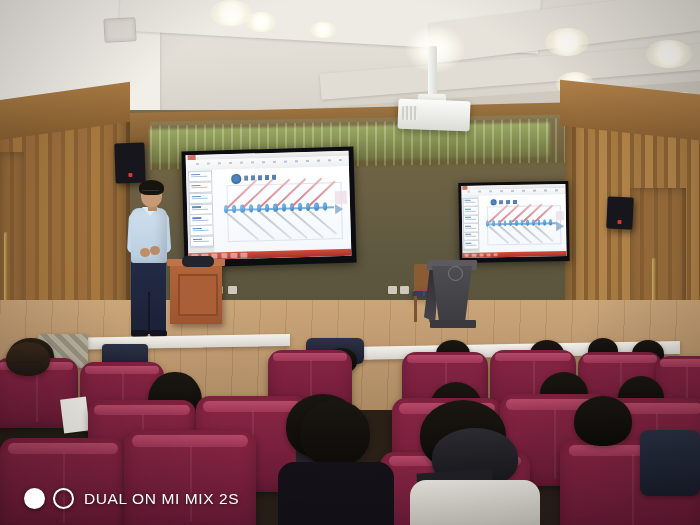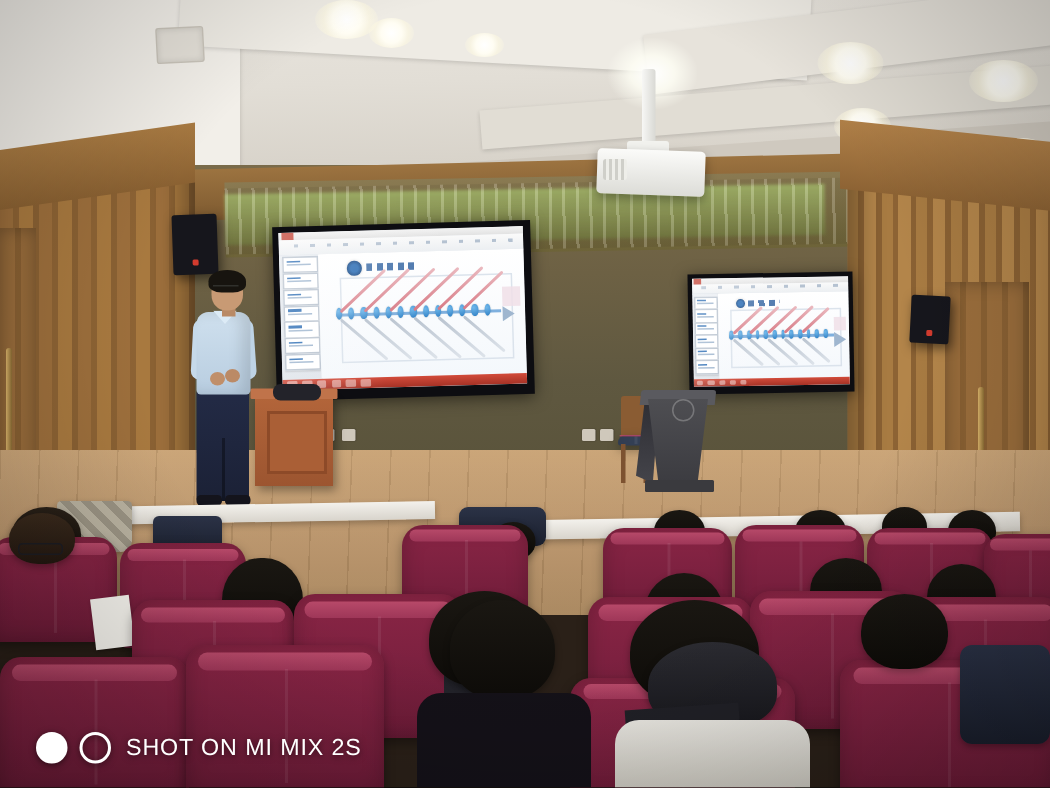--- a/index.html
+++ b/index.html
@@ -693,17 +693,17 @@
   <div class="head hair-black" style="left:574px;top:396px;width:58px;height:50px;"></div>
 
   <div class="vignette"></div>
 
   <div class="wm">
     <div class="wm-dots">
       <div class="wm-dot-fill"></div>
       <div class="wm-dot-ring"></div>
     </div>
     <div class="wm-text">
-      <div class="wm-l1">SHOT ON MI MIX 2S</div>
+      <div class="wm-l1">DUAL ON MI MIX 2S</div>
     </div>
   </div>
 
 </div>
 
 </body></html>

